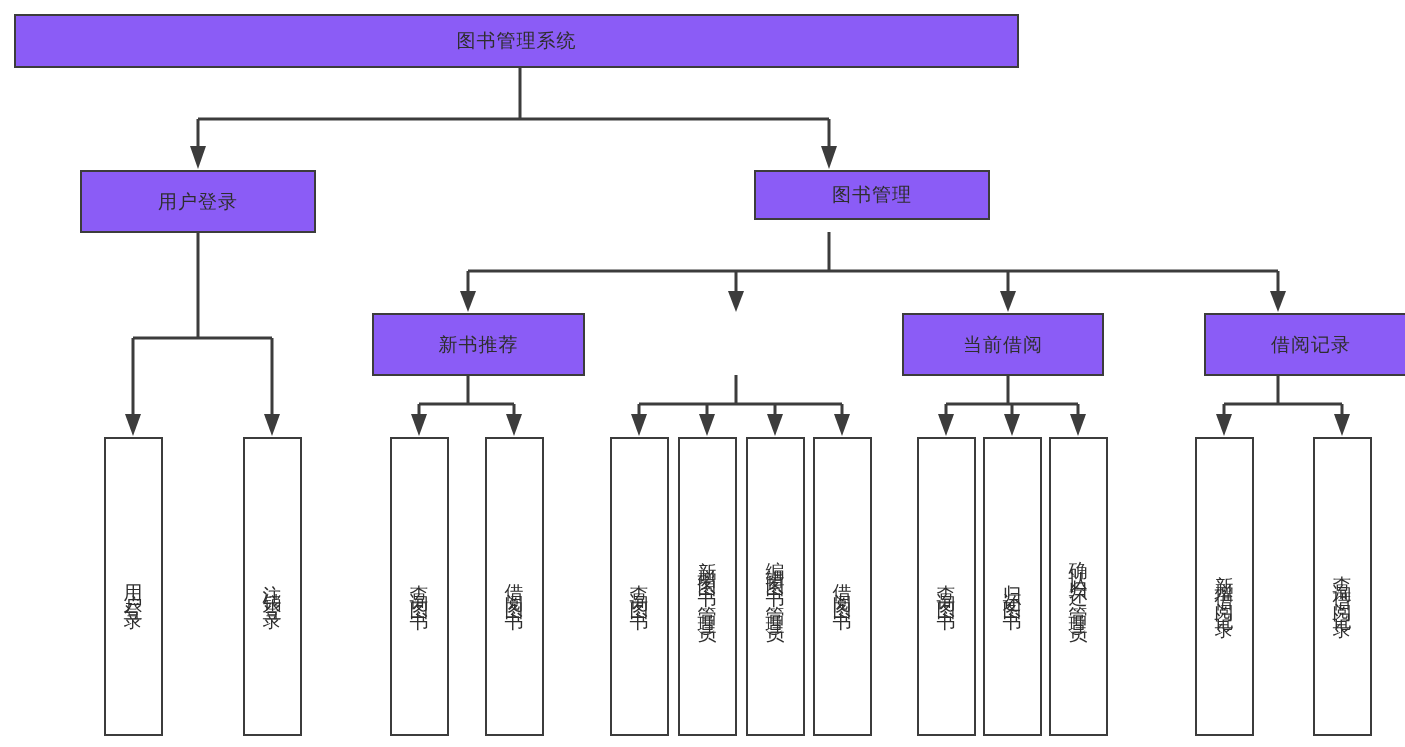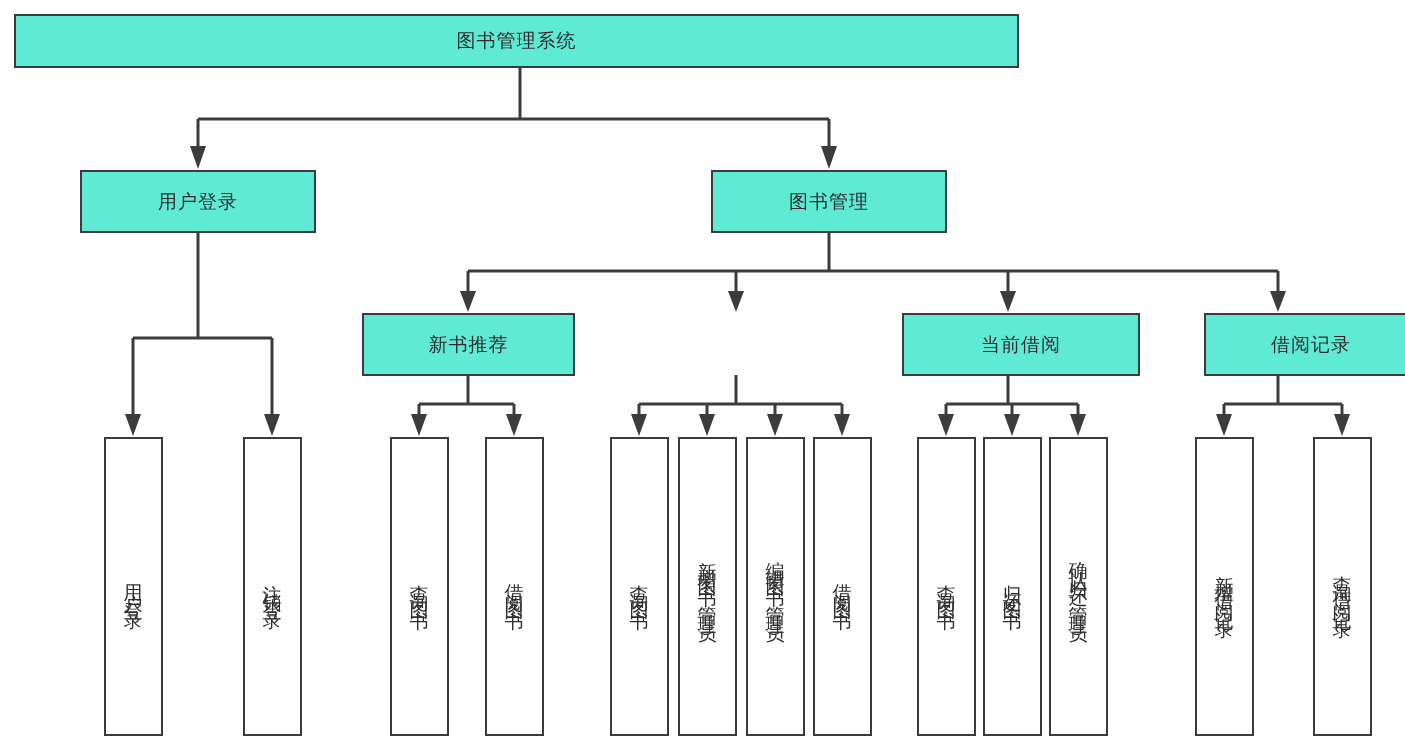--- a/index.html
+++ b/index.html
@@ -4,31 +4,31 @@
 <style>
   html,body{margin:0;padding:0;background:#ffffff;}
   .stage{
     position:relative;width:1405px;height:747px;background:#ffffff;overflow:hidden;
     font-family:"Liberation Sans", sans-serif;color:#2e2e2e;
   }
   .wires{position:absolute;left:0;top:0;width:1405px;height:747px;pointer-events:none;}
   .wires path{fill:none;stroke:#3c3c3c;stroke-width:3;}
   .wires polygon{fill:#3c3c3c;stroke:none;}
   .node{
-    position:absolute;box-sizing:border-box;background:#5eead4;
+    position:absolute;box-sizing:border-box;background:#8b5cf6;
     border:2.5px solid #3c3c3c;display:flex;align-items:center;justify-content:center;
     font-size:19px;letter-spacing:1px;z-index:2;
   }
   .node.root{left:14px;top:14px;width:1005px;height:54px;}
   .node.lvl2-a{left:80px;top:170px;width:236px;height:63px;}
-  .node.lvl2-b{left:711px;top:170px;width:236px;height:63px;}
+  .node.lvl2-b{left:754px;top:170px;width:236px;height:50px;}
   .node.lvl3{top:313px;width:213px;height:63px;}
-  .node.l3-1{left:362px;}
+  .node.l3-1{left:372px;}
   .node.l3-2{left:630px;}
-  .node.l3-3{left:902px;width:238px;}
+  .node.l3-3{left:902px;width:202px;}
   .node.l3-4{left:1204px;width:214px;}
   .leaf{
     position:absolute;box-sizing:border-box;top:437px;width:59px;height:299px;
     background:#ffffff;border:2.5px solid #3c3c3c;
     display:flex;align-items:center;justify-content:center;z-index:2;
   }
   .leaf span{
     writing-mode:vertical-rl;text-orientation:mixed;
     font-size:19px;line-height:1;letter-spacing:9px;white-space:nowrap;
   }

